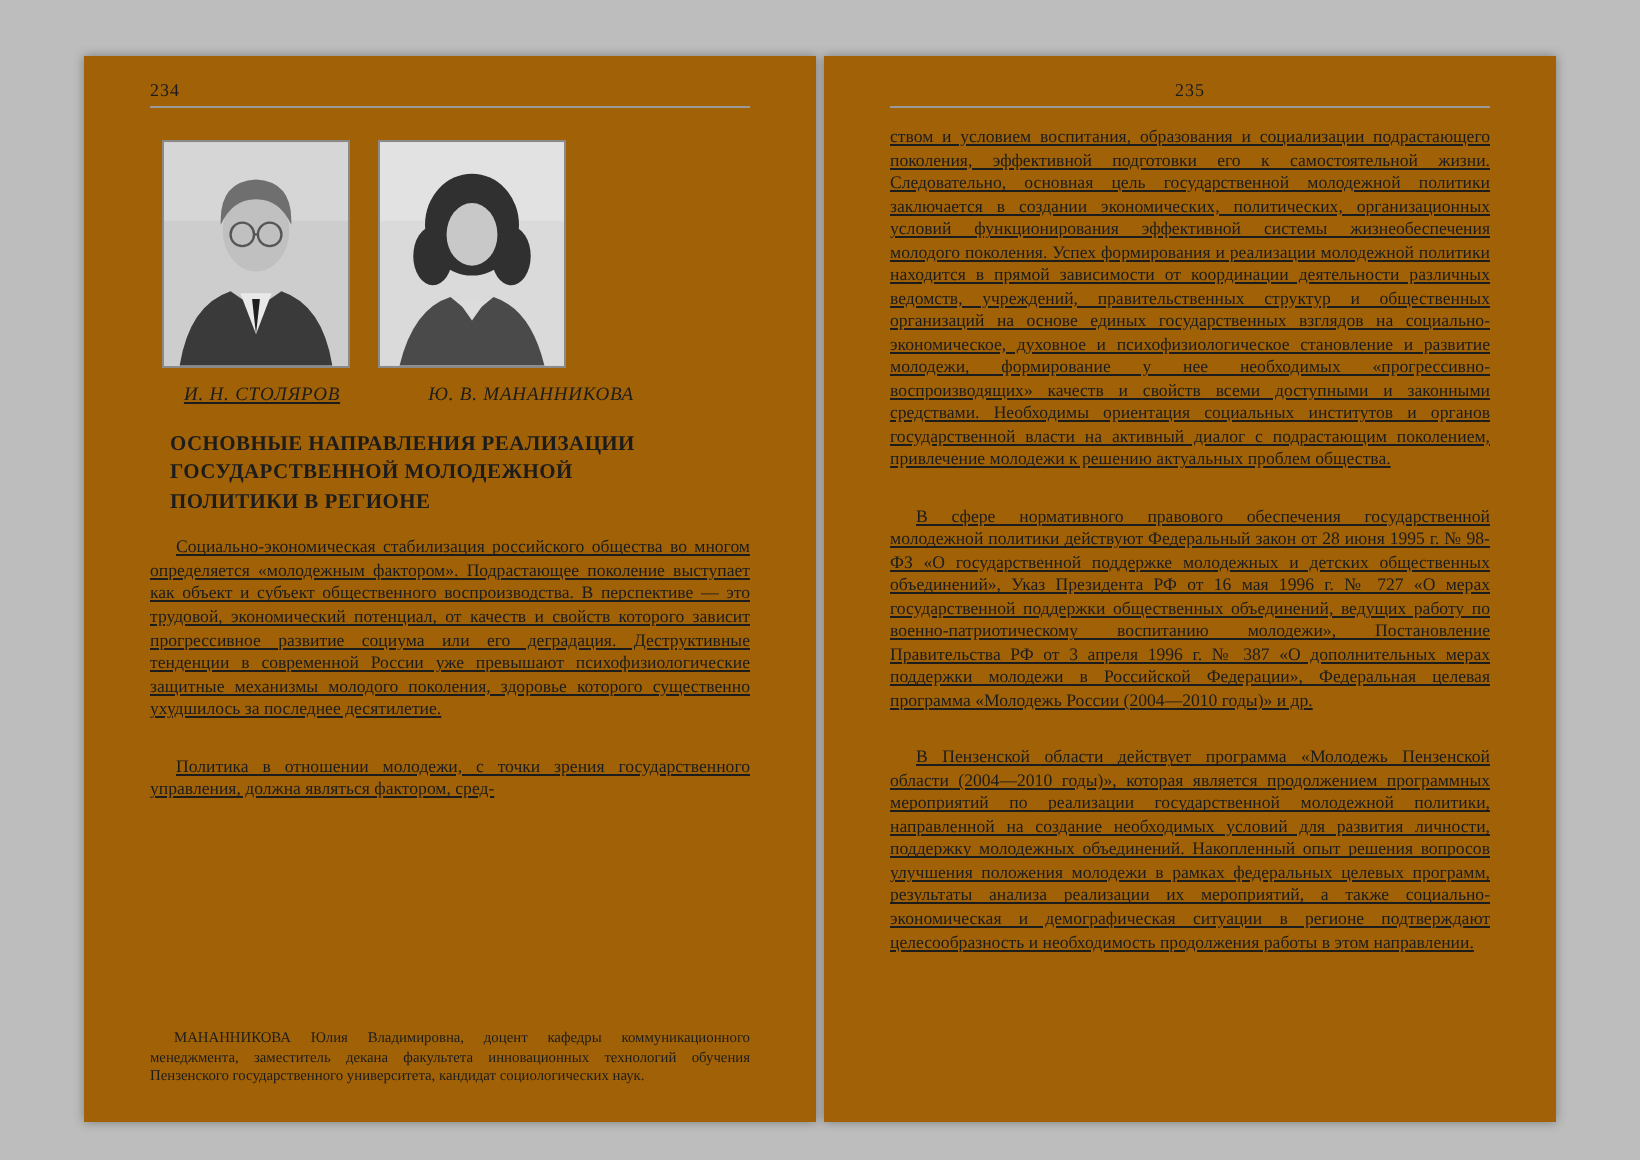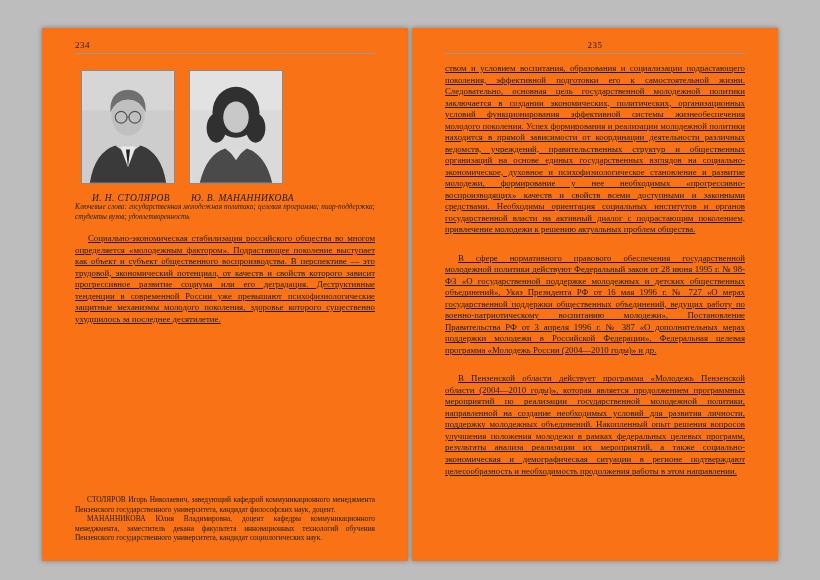--- a/index.html
+++ b/index.html
@@ -10,21 +10,21 @@
     overflow: hidden;
   }
   .spread {
     display: flex;
     justify-content: center;
     align-items: flex-start;
     padding-top: 28px;
   }
   .page {
     width: 366px; height: 533px;
-    background: #f97316;
+    background: #a16207;
     box-shadow: 0 0 5px rgba(0,0,0,0.35);
   }
   .page.left { margin-right: 4px; }
   .page-inner {
     height: 100%;
     display: flex;
     flex-direction: column;
     padding: 12px 33px 18px 33px;
     font-family: "Liberation Serif", "DejaVu Serif", serif;
     color: #1c1c1c;
@@ -46,22 +46,22 @@
   }
   .photo-frame svg { display: block; }
   .names {
     display: flex;
     margin-top: 7px;
     font-style: italic;
     font-size: 9.5px;
     letter-spacing: .4px;
     white-space: nowrap;
   }
-  .names .name-a { width: 112px; text-align: center; }
-  .names .name-b { width: 126px; text-align: left; margin-left: 4px; }
+  .names .name-a { width: 112px; text-align: center; text-decoration: underline; }
+  .names .name-b { width: 126px; text-align: right; margin-left: 4px; }
   .title {
     font-weight: bold;
     font-size: 10.5px;
     line-height: 1.38;
     letter-spacing: .2px;
     margin: 13px 0 9px 10px;
     max-width: 258px;
   }
   .keywords {
     font-size: 7.2px;
@@ -126,29 +126,29 @@
             <path d="M40 81 L47 91 L54 81 Z" fill="#dcdcdc"></path>
           </svg>
         </div>
       </div>
 
       <div class="names">
         <span class="name-a">И. Н. СТОЛЯРОВ</span>
         <span class="name-b">Ю. В. МАНАННИКОВА</span>
       </div>
 
+      <div class="title">ОСНОВНЫЕ НАПРАВЛЕНИЯ РЕАЛИЗАЦИИ ГОСУДАРСТВЕННОЙ МОЛОДЕЖНОЙ ПОЛИТИКИ В РЕГИОНЕ</div>
 
-      <div class="keywords">Ключевые слова: государственная молодежная политика; целевая программа; пиар-поддержка; студенты вузов; удовлетворенность</div>
 
       <div class="bodytext">
         <p>Социально-экономическая стабилизация российского общества во многом определяется «молодежным фактором». Подрастающее поколение выступает как объект и субъект общественного воспроизводства. В перспективе — это трудовой, экономический потенциал, от качеств и свойств которого зависит прогрессивное развитие социума или его деградация. Деструктивные тенденции в современной России уже превышают психофизиологические защитные механизмы молодого поколения, здоровье которого существенно ухудшилось за последнее десятилетие.</p>
+        <p>Политика в отношении молодежи, с точки зрения государственного управления, должна являться фактором, сред-</p>
       </div>
 
       <div class="footnote">
-        <p>СТОЛЯРОВ Игорь Николаевич, заведующий кафедрой коммуникационного менеджмента Пензенского государственного университета, кандидат философских наук, доцент.</p>
         <p>МАНАННИКОВА Юлия Владимировна, доцент кафедры коммуникационного менеджмента, заместитель декана факультета инновационных технологий обучения Пензенского государственного университета, кандидат социологических наук.</p>
       </div>
 
     </div>
   </div>
 
   <div class="page right">
     <div class="page-inner">
 
       <div class="pagehead num-right">235</div>

